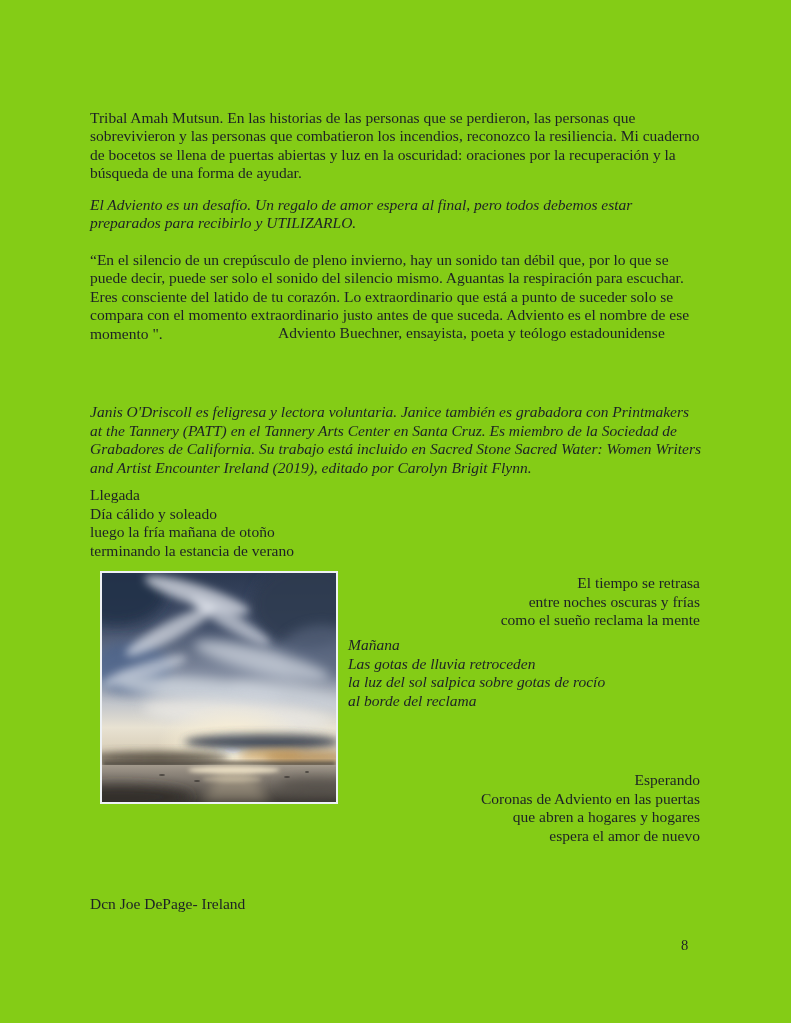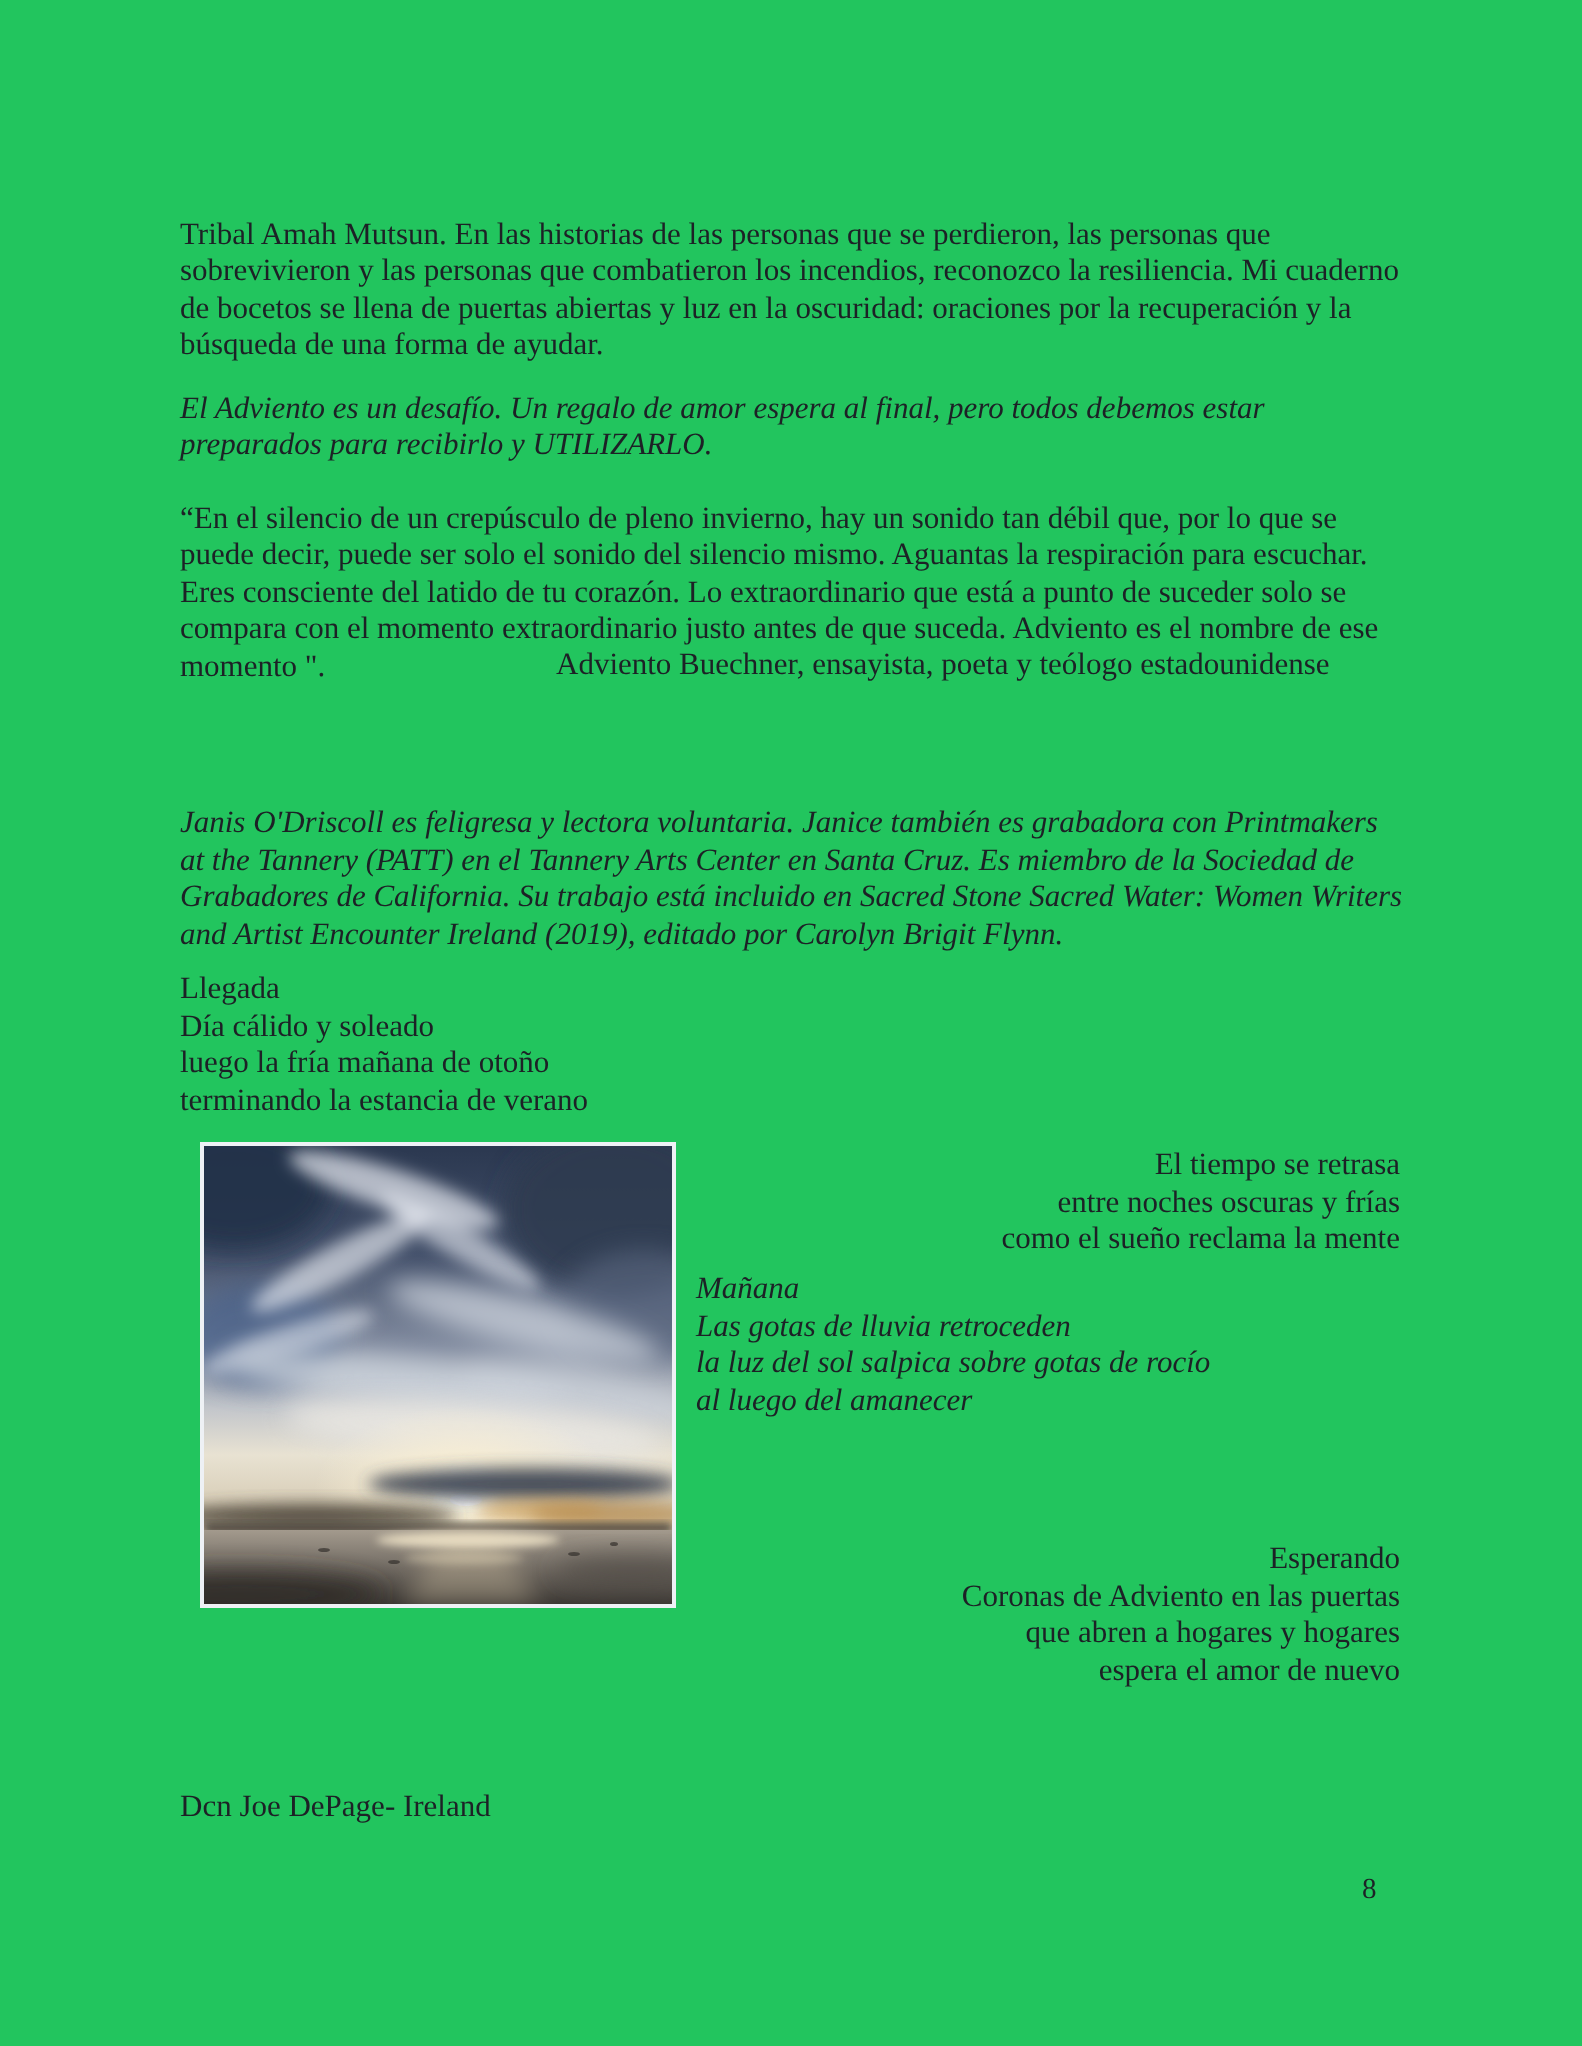--- a/index.html
+++ b/index.html
@@ -1,19 +1,19 @@
 <!DOCTYPE html>
 <html><head>
 <meta charset="utf-8">
 <style>
   html,body { margin:0; padding:0; background:#d7dee5; }
   .page {
     position:relative;
     width:791px; height:1023px;
-    background:#22c55e;
+    background:#84cc16;
     font-family:"Liberation Serif", serif;
     font-size:15.5px; line-height:18.5px;
     color:#1d2126;
     overflow:hidden;
   }
   .blk { position:absolute; }
   .para { left:90px; width:614px; text-align:left; }
   .italic { font-style:italic;margin-top:36px; }
   .heading { left:0; width:791px; text-align:center; font-weight:bold; }
   .stanza div { white-space:nowrap; }
@@ -132,21 +132,21 @@
   <div class="blk stanza right" style="right:91px; top:574px;">
     <div>El tiempo se retrasa</div>
     <div>entre noches oscuras y frías</div>
     <div>como el sueño reclama la mente</div>
   </div>
 
   <div class="blk stanza" style="left:348px; top:636px;font-style:italic;">
     <div>Mañana</div>
     <div>Las gotas de lluvia retroceden</div>
     <div>la luz del sol salpica sobre gotas de rocío</div>
-    <div>al luego del amanecer</div>
+    <div>al borde del reclama</div>
   </div>
 
   <div class="blk stanza right" style="right:91px; top:771px;">
     <div>Esperando</div>
     <div>Coronas de Adviento en las puertas</div>
     <div>que abren a hogares y hogares</div>
     <div>espera el amor de nuevo</div>
   </div>
 
 

